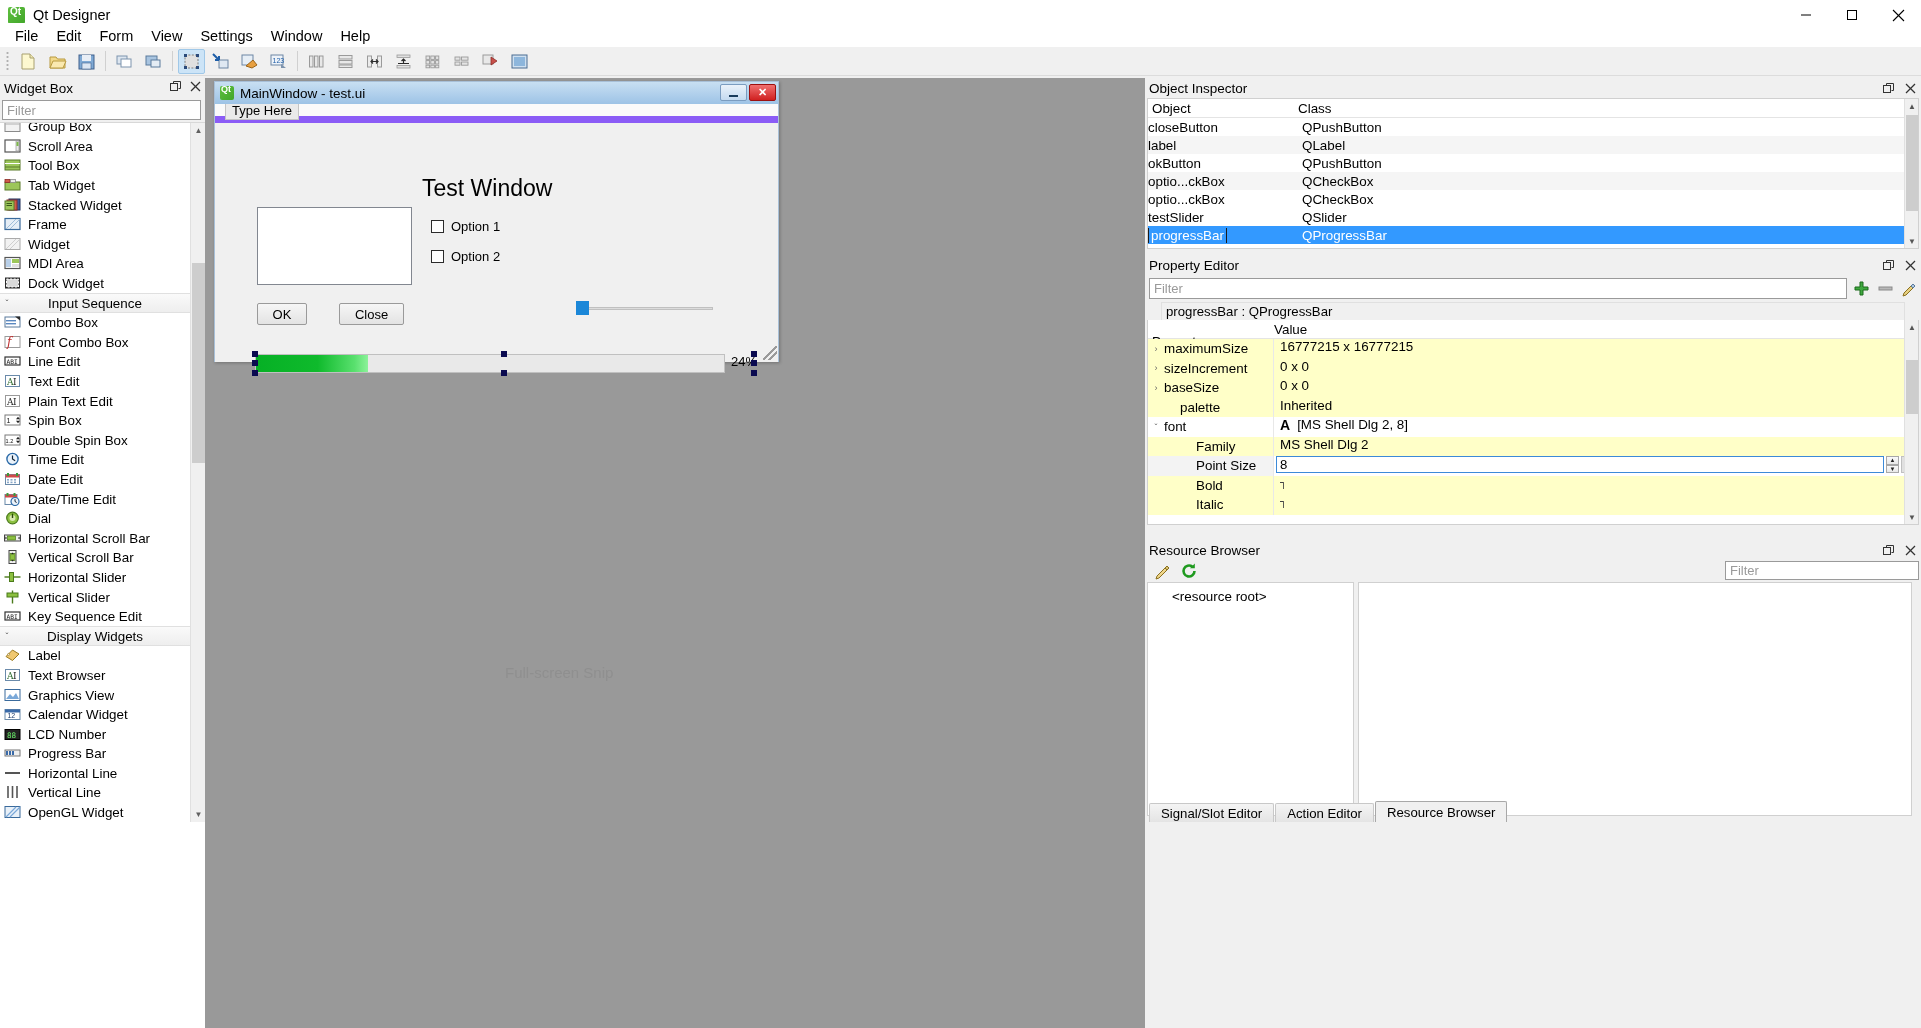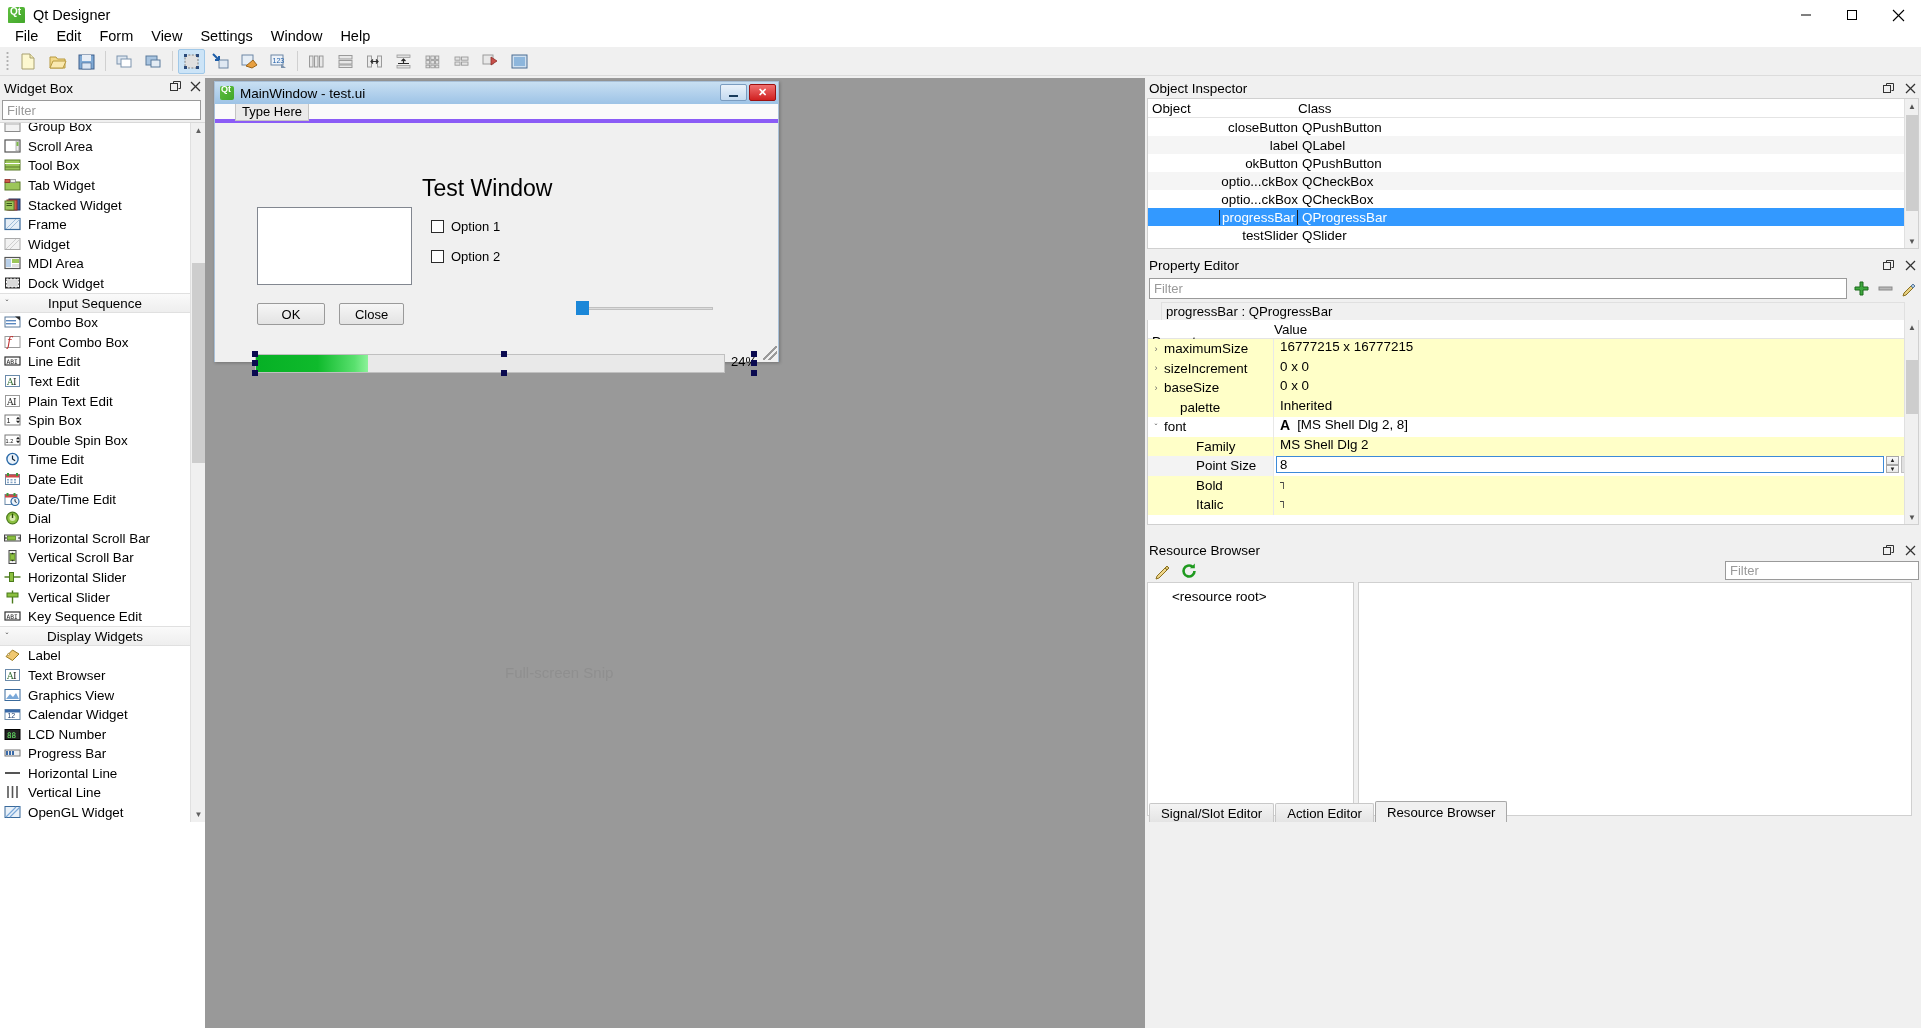--- a/index.html
+++ b/index.html
@@ -148,22 +148,22 @@
     display: flex; align-items: flex-end; justify-content: center; padding-bottom: 3px;
   }
   .ft-min::after { content:""; display:block; width:9px; height:2px; background:#1a3c5c; }
   .ft-close {
     width: 27px; height: 17px; background: linear-gradient(#f07070,#d02020);
     border: 1px solid #9c1010; border-radius: 2px;
     display: flex; align-items: center; justify-content: center;
     color: #fff; font-size: 11px; font-weight: bold; line-height: 1;
   }
   .form-menubar {
-    height: 19px; background: #fafafa; border-bottom: 4px solid #8b5cf6;
-    display: flex; align-items: center; padding-left: 20px;
+    height: 19px; background: #fafafa; border-bottom: 7px solid #8b5cf6;
+    display: flex; align-items: center; padding-left: 10px;
   }
   .type-here {
     font-size: 13px; color: #000; padding: 1px 6px;
     background: #eaeaea; border: 1px solid #c4c4c4;
   }
   .form-canvas {
     position: relative; height: 239px;
     background-color: #f0f0f0;
     background-image: radial-gradient(circle, #bdbdbd 0.6px, transparent 0.7px);
     background-size: 10px 10px; background-position: 4px 4px;
@@ -231,21 +231,21 @@
   }
   .tbl { background: #fff; border: 1px solid #d0d0d0; overflow: hidden; position: relative; }
   .tbl-head {
     height: 19px; background: #fff; border-bottom: 1px solid #e4e4e4;
     display: flex; font-size: 13.4px; align-items: center;
   }
   .tbl-head .c1 { width: 150px; padding-left: 4px; }
   .tbl-row { height: 18px; display: flex; align-items: center; font-size: 13.4px; }
   .tbl-row.alt { background: #f5f5f5; }
   .tbl-row.sel { background: #3399ff; color: #fff; }
-  .oi-c1 { width: 150px; white-space: nowrap; overflow: hidden; text-align: right; }
+  .oi-c1 { width: 150px; white-space: nowrap; overflow: hidden; }
   .oi-c2 { flex: 1; padding-left: 4px; white-space: nowrap; }
   .oi-name-box { border: 1px solid #1a1a1a; padding: 0 2px; background: #3399ff; color:#fff; }
 
   .pe-filter {
     margin: 2px 0 2px 2px; height: 21px; background: #fff; border: 1px solid #9a9a9a;
     font-size: 13px; color: #9a9a9a; display: flex; align-items: center; padding-left: 4px;
   }
   .pe-toolrow { display: flex; align-items: center; gap: 4px; padding: 1px 2px; }
   .pe-objhead {
     height: 18px; background: #f0f0f0; border: 1px solid #e0e0e0; border-bottom: none;
@@ -840,21 +840,21 @@
 
         <div class="form-check" style="left:216px; top:96px;">
           <span class="cb-box"></span>
           <span>Option 1</span>
         </div>
         <div class="form-check" style="left:216px; top:126px;">
           <span class="cb-box"></span>
           <span>Option 2</span>
         </div>
 
-        <div class="form-btn" style="left:42px; top:180px; width:68px;">OK</div>
+        <div class="form-btn" style="left:42px; top:180px; width:50px;">OK</div>
         <div class="form-btn" style="left:124px; top:180px; width:65px;">Close</div>
 
         <div class="form-slider">
           <div class="sl-groove"></div>
           <div class="sl-handle"></div>
         </div>
 
         <div class="form-progress">
           <div class="pb-chunk" id="pb-chunk" style="width: 24%;"></div>
         </div>
@@ -915,27 +915,27 @@
               <span class="oi-c2">QPushButton</span>
             </div>
             <div class="tbl-row alt">
               <span class="oi-c1">optio...ckBox</span>
               <span class="oi-c2">QCheckBox</span>
             </div>
             <div class="tbl-row">
               <span class="oi-c1">optio...ckBox</span>
               <span class="oi-c2">QCheckBox</span>
             </div>
+            <div class="tbl-row">
+              <span class="oi-c1">testSlider</span>
+              <span class="oi-c2">QSlider</span>
+            </div>
             <div class="tbl-row sel">
               <span class="oi-c1"><span class="oi-name-box">progressBar</span></span>
               <span class="oi-c2">QProgressBar</span>
-            </div>
-            <div class="tbl-row">
-              <span class="oi-c1">testSlider</span>
-              <span class="oi-c2">QSlider</span>
             </div>
           </div>
         <div class="vsb">
           <div class="vsb-arrow" style="top:0;">▲</div>
           <div class="vsb-thumb" style="top:16px; height:96px;"></div>
           <div class="vsb-arrow" style="bottom:0;">▼</div>
         </div>
       </div>
     </div>
 

